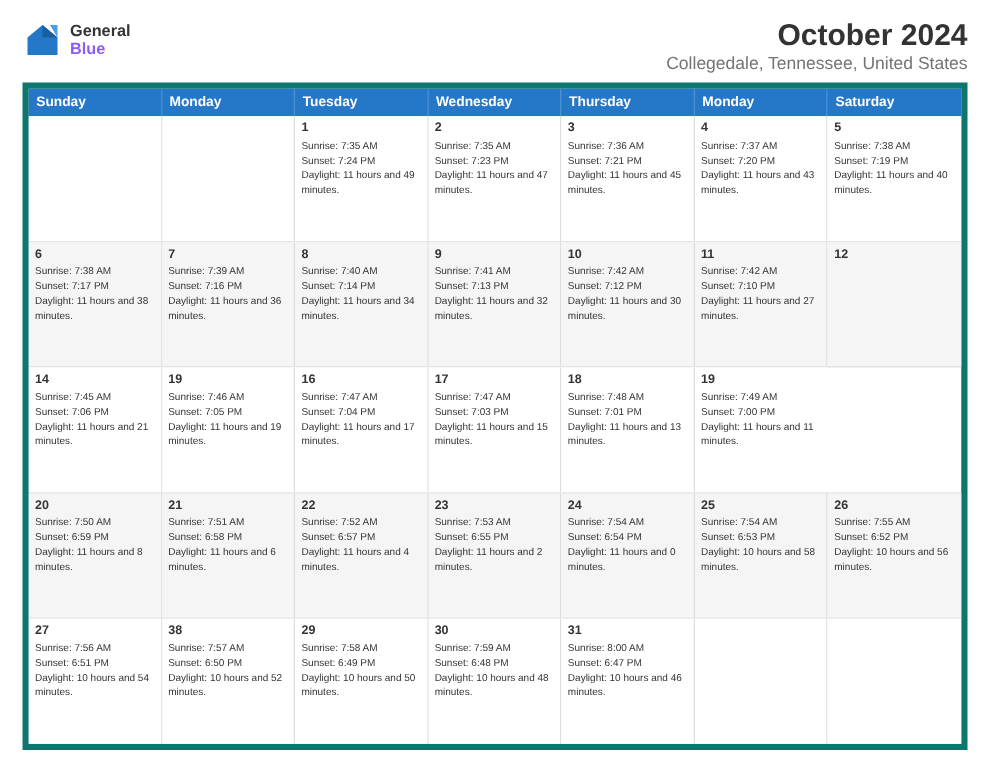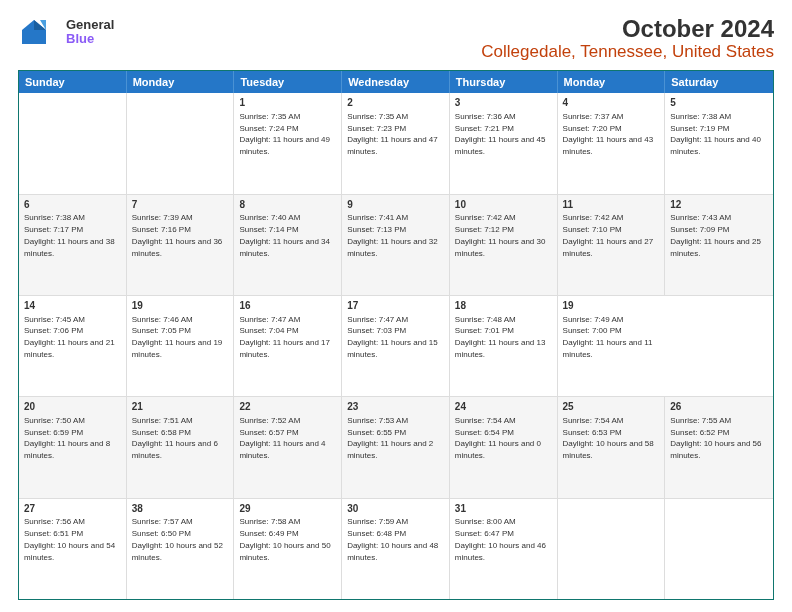--- a/index.html
+++ b/index.html
@@ -19,21 +19,21 @@
     }
     .header {
       display: flex;
       justify-content: space-between;
       align-items: flex-start;
       margin-bottom: 8px;
     }
     .logo {
       display: flex;
       align-items: center;
-      gap: 12px;
+      gap: 2px;
     }
     .logo-text {
       display: flex;
       flex-direction: column;
       font-size: 13px;
       font-weight: bold;
       line-height: 1.1;
     }
     .logo-text .general { color: #333; }
     .logo-text .blue { color: #8b5cf6; }
@@ -45,28 +45,28 @@
     .header-right {
       text-align: right;
     }
     .month-title {
       font-size: 24px;
       font-weight: bold;
       color: #333;
       line-height: 1.1;
     }
     .location {
-      font-size: 17px;
-      color: #c2410c;
+      font-size: 14px;
+      color: #737373;
     }
     .calendar {
       flex: 1;
       display: flex;
       flex-direction: column;
-      border: 1px solid #0f766e;
+      border: 5px solid #0f766e;
     }
     .cal-header-row {
       display: grid;
       grid-template-columns: repeat(7, 1fr);
       background: #2577c8;
     }
     .cal-header-cell {
       color: #fff;
       font-size: 11px;
       font-weight: bold;
@@ -155,21 +155,21 @@
           <div class="cal-cell"><span class="day-num">4</span><span class="cell-text">Sunrise: 7:37 AM<br>Sunset: 7:20 PM<br>Daylight: 11 hours and 43 minutes.</span></div>
           <div class="cal-cell"><span class="day-num">5</span><span class="cell-text">Sunrise: 7:38 AM<br>Sunset: 7:19 PM<br>Daylight: 11 hours and 40 minutes.</span></div>
         </div>
         <div class="cal-row">
           <div class="cal-cell alt-row"><span class="day-num">6</span><span class="cell-text">Sunrise: 7:38 AM<br>Sunset: 7:17 PM<br>Daylight: 11 hours and 38 minutes.</span></div>
           <div class="cal-cell alt-row"><span class="day-num">7</span><span class="cell-text">Sunrise: 7:39 AM<br>Sunset: 7:16 PM<br>Daylight: 11 hours and 36 minutes.</span></div>
           <div class="cal-cell alt-row"><span class="day-num">8</span><span class="cell-text">Sunrise: 7:40 AM<br>Sunset: 7:14 PM<br>Daylight: 11 hours and 34 minutes.</span></div>
           <div class="cal-cell alt-row"><span class="day-num">9</span><span class="cell-text">Sunrise: 7:41 AM<br>Sunset: 7:13 PM<br>Daylight: 11 hours and 32 minutes.</span></div>
           <div class="cal-cell alt-row"><span class="day-num">10</span><span class="cell-text">Sunrise: 7:42 AM<br>Sunset: 7:12 PM<br>Daylight: 11 hours and 30 minutes.</span></div>
           <div class="cal-cell alt-row"><span class="day-num">11</span><span class="cell-text">Sunrise: 7:42 AM<br>Sunset: 7:10 PM<br>Daylight: 11 hours and 27 minutes.</span></div>
-          <div class="cal-cell alt-row"><span class="day-num">12</span><span class="cell-text">Sunrise: 7:43 AM<br>Sunset: 7:09 PM<br>Daylight: 11 hours and 25 minutes.</span></div>
+          <div class="cal-cell alt-row"><span class="day-num">12</span></div>
         </div>
         <div class="cal-row">
           <div class="cal-cell"><span class="day-num">14</span><span class="cell-text">Sunrise: 7:45 AM<br>Sunset: 7:06 PM<br>Daylight: 11 hours and 21 minutes.</span></div>
           <div class="cal-cell"><span class="day-num">19</span><span class="cell-text">Sunrise: 7:46 AM<br>Sunset: 7:05 PM<br>Daylight: 11 hours and 19 minutes.</span></div>
           <div class="cal-cell"><span class="day-num">16</span><span class="cell-text">Sunrise: 7:47 AM<br>Sunset: 7:04 PM<br>Daylight: 11 hours and 17 minutes.</span></div>
           <div class="cal-cell"><span class="day-num">17</span><span class="cell-text">Sunrise: 7:47 AM<br>Sunset: 7:03 PM<br>Daylight: 11 hours and 15 minutes.</span></div>
           <div class="cal-cell"><span class="day-num">18</span><span class="cell-text">Sunrise: 7:48 AM<br>Sunset: 7:01 PM<br>Daylight: 11 hours and 13 minutes.</span></div>
           <div class="cal-cell"><span class="day-num">19</span><span class="cell-text">Sunrise: 7:49 AM<br>Sunset: 7:00 PM<br>Daylight: 11 hours and 11 minutes.</span></div>
         </div>
         <div class="cal-row">

